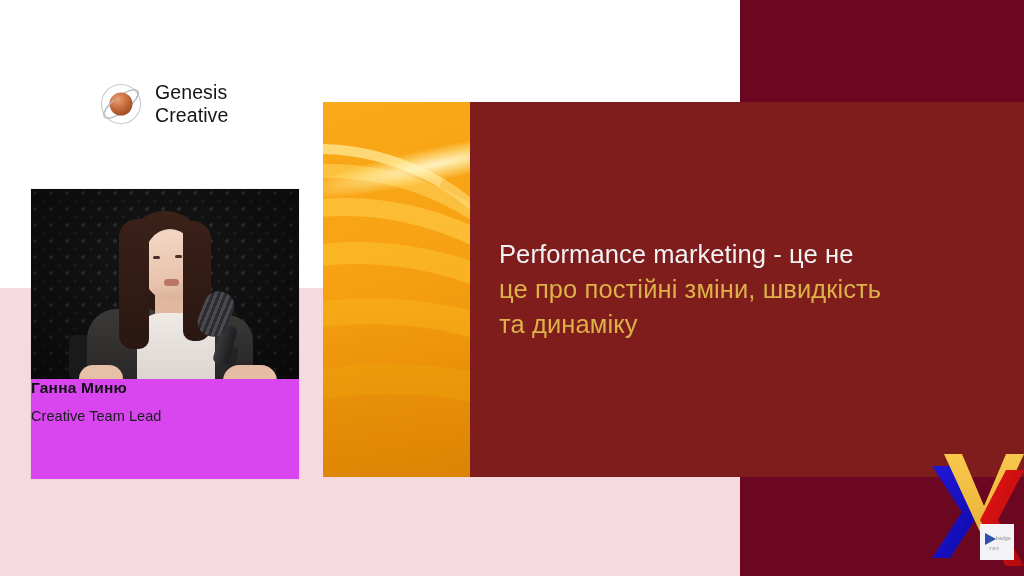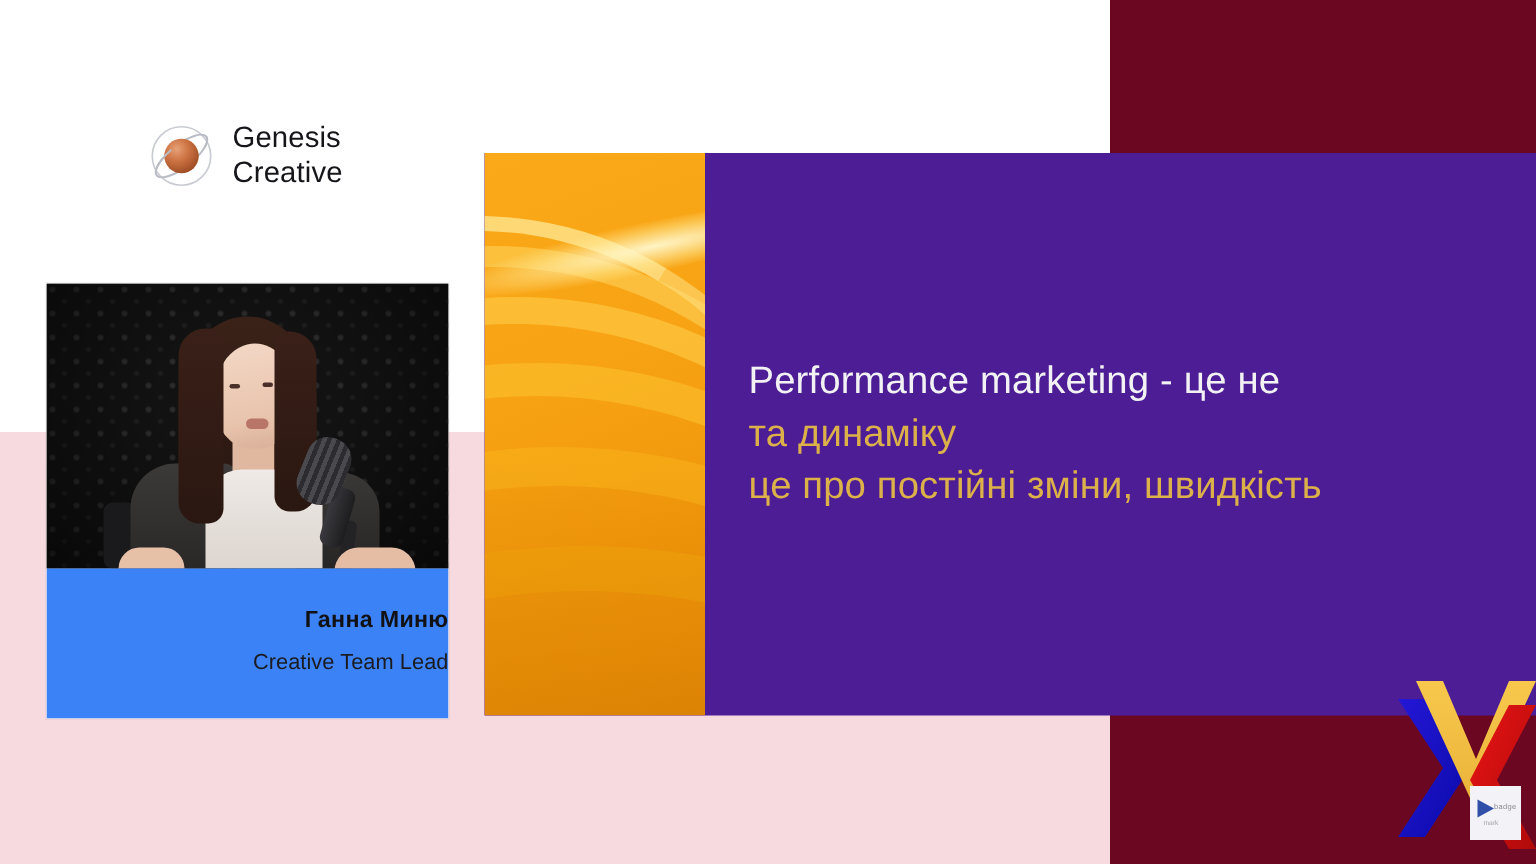--- a/index.html
+++ b/index.html
@@ -43,21 +43,21 @@
     left: 0; top: 288px;
     width: 740px; height: 288px;
     background: #F6DAE0;
   }
 
   
   .slide {
     position: absolute;
     left: 323px; top: 102px;
     width: 701px; height: 375px;
-    background: #4c1d95;
+    background: #7f1d1d;
     overflow: hidden;
   }
   .slide-orange {
     position: absolute;
     left: 0; top: 0;
     width: 147px; height: 375px;
     overflow: hidden;
     background:
       linear-gradient(160deg, #FBA918 0%, #F7A314 38%, #F0960A 70%, #E98B06 100%);
   }
@@ -318,23 +318,23 @@
     left: 38px; top: 146px;
     width: 22px; height: 44px;
     background: #1A1A1C;
     border-radius: 6px;
   }
 
   .card-info {
     position: absolute;
     left: 0; top: 190px;
     width: 268px; height: 100px;
-    background: #3b82f6;
-    text-align: right;
-    padding-top: 26px;
+    background: #d946ef;
+    text-align: left;
+    padding-top: 0;
     box-sizing: border-box;
   }
   .card-name {
     font-size: 15.5px;
     font-weight: bold;
     color: #111114;
     letter-spacing: 0.2px;
     margin-bottom: 9px;
   }
   .card-role {
@@ -449,22 +449,22 @@
       <div class="arc a4"></div>
       <div class="arc a3"></div>
       <div class="arc a2"></div>
       <div class="arc a1"></div>
       <div class="hilite"></div>
       <div class="shade"></div>
     </div>
     <div class="slide-body">
       <div class="slide-text">
         <div class="line white">Performance marketing - це не</div>
+        <div class="line gold">це про постійні зміни, швидкість</div>
         <div class="line gold">та динаміку</div>
-        <div class="line gold">це про постійні зміни, швидкість</div>
       </div>
     </div>
   </div>
 
   <div class="watermark">
     <svg class="wm-svg" width="96" height="144" viewBox="0 0 96 144" aria-hidden="true">
       <defs>
         <linearGradient id="gBlue" x1="0" y1="0" x2="1" y2="1">
           <stop offset="0%" stop-color="#2417D6"></stop>
           <stop offset="100%" stop-color="#0A0AA8"></stop>

